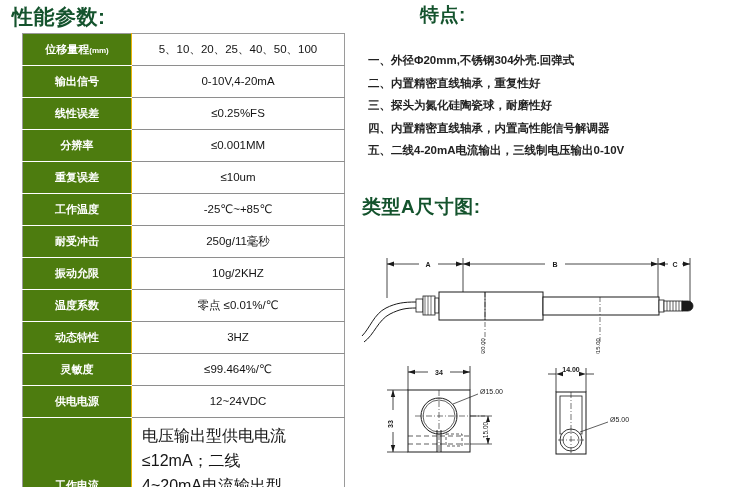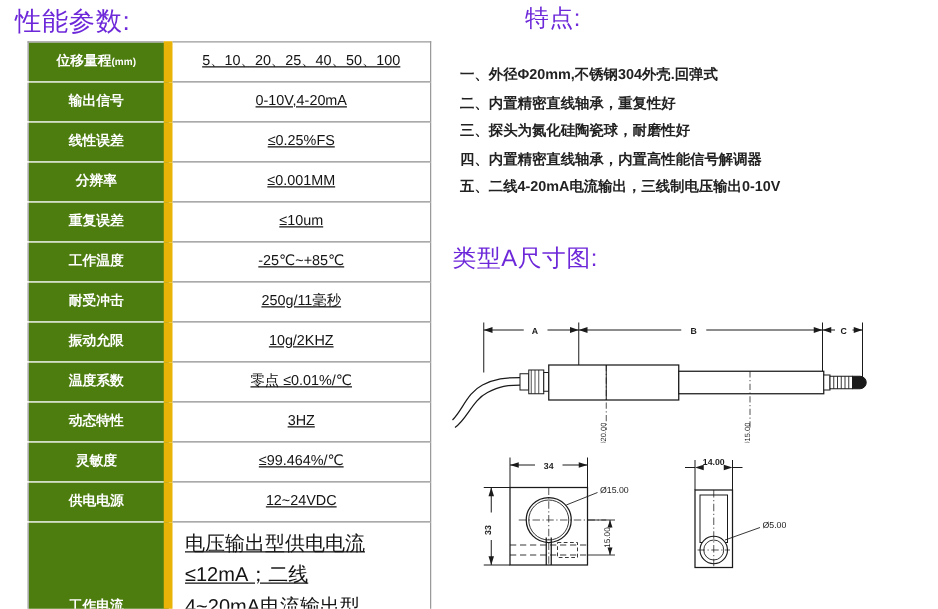--- a/index.html
+++ b/index.html
@@ -10,22 +10,22 @@
     color:#1a1a1a;
     overflow:hidden;
     position:relative;
   }
   .page{position:relative;width:750px;height:487px;}
 
   
   .title{
     position:absolute;
     font-size:21px;
-    font-weight:normal;
-    color:#6d28d9;
+    font-weight:bold;
+    color:#14532d;
     letter-spacing:.5px;
     white-space:nowrap;
   }
   #title-spec{left:12px;top:3px;}
   #title-feat{left:420px;top:2px;font-size:19px;}
   #title-dim{left:362px;top:194px;font-size:19px;text-align:right;}
 
   
   .spec-table{
     position:absolute;left:22px;top:33px;
@@ -48,24 +48,23 @@
     line-height:1.25;
     padding:0 2px;
   }
   .spec-table tr:last-child .lbl{border-bottom:none;}
   .lbl .sm{font-size:8px;font-weight:bold;}
   .val{
     text-align:center;
     font-size:11.5px;
     color:#141414;
     border-bottom:1px solid #8e8e8e;
-    border-left:7px solid #eab308;
+    border-left:1px solid #eab308;
     padding:0 6px;
     line-height:1.2;
-    text-decoration:underline;
   }
   .spec-table tr:last-child .val{border-bottom:none;}
   .val.multiline{
     text-align:left;
     padding:6px 8px 6px 10px;
     line-height:1.55;
     font-size:16px;
   }
   .rowh{height:32px;}
   .rowh-last{height:66px;}

